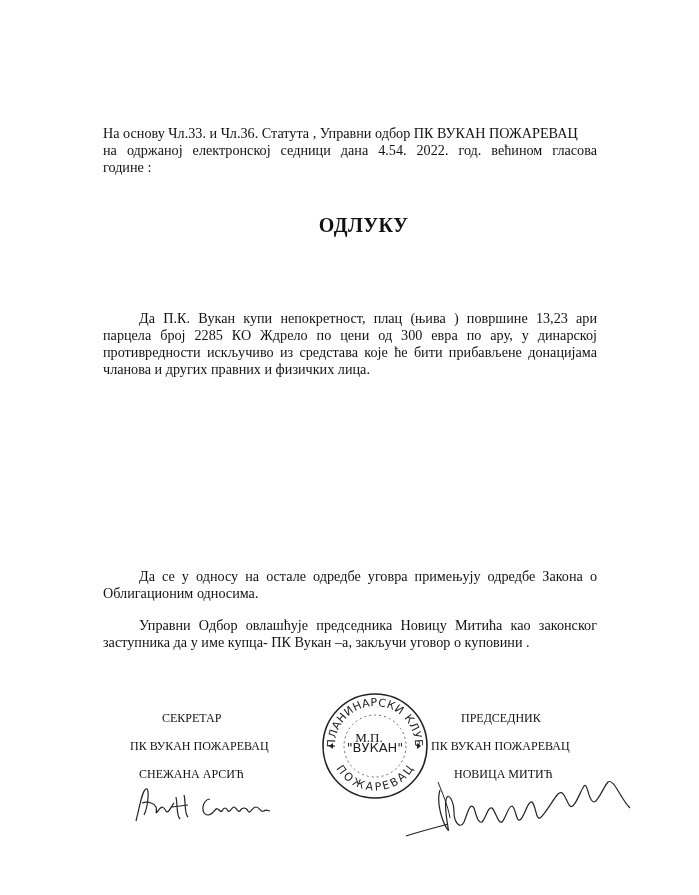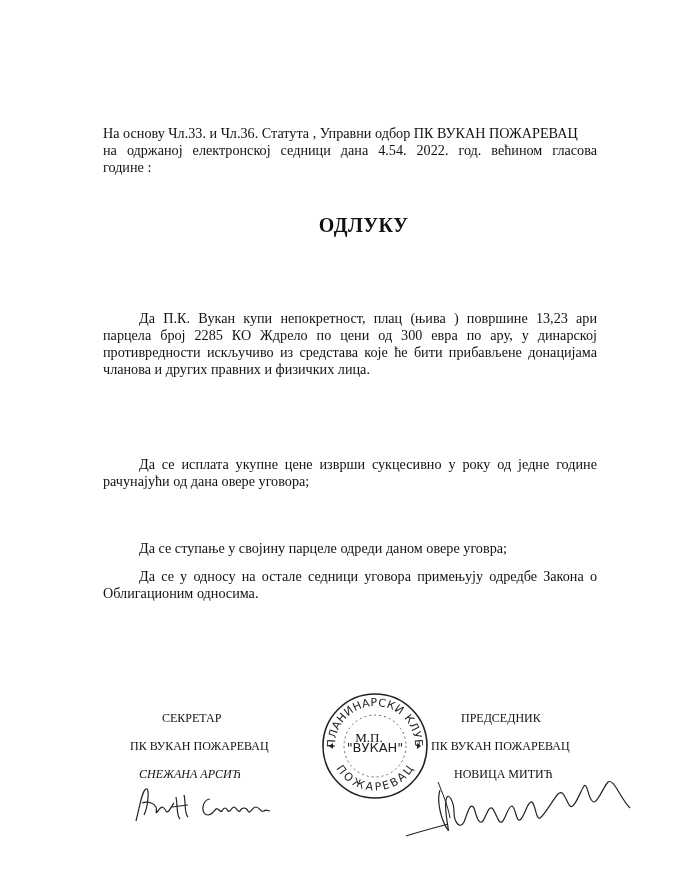--- a/index.html
+++ b/index.html
@@ -23,27 +23,26 @@
 
   <div class="col" style="top:125px;">
     <div class="p" style="white-space:nowrap;">На основу  Чл.33. и Чл.36. Статута , Управни одбор ПК ВУКАН ПОЖАРЕВАЦ</div>
     <div class="p" style="text-align:justify;text-align-last:justify;">на одржаној електронској седници дана  4.54. 2022. год. већином гласова</div>
     <div class="p">године :</div>
   </div>
 
   <div class="title">ОДЛУКУ</div>
 
   <div class="col just indent" style="top:270px;">Да П.К. Вукан купи непокретност, плац (њива ) површине 13,23 ари парцела број 2285 КО Ждрело по цени од 300 евра по ару, у динарској противредности искључиво из средстава које ће бити прибављене донацијама чланова и других правних и физичких лица.</div>
-  <div class="col just indent" style="top:416px;">Да се исплата укупне цене изврши сукцесивно у року од једне године рачунајући од дана овере уговора;</div>
-  <div class="col just indent" style="top:500px;">Да се ступање у својину парцеле одреди даном овере уговра;</div>
-  <div class="col just indent" style="top:528px;">Да се у  односу на остале седници уговора  примењују одредбе Закона о Облигационим односима.</div>
+  <div class="col just indent" style="top:528px;">Да се у  односу на остале одредбе уговра  примењују одредбе Закона о Облигационим односима.</div>
+  <div class="col just indent" style="top:577px;">Управни Одбор овлашћује председника Новицу Митића као законског заступника да у име купца- ПК Вукан –а, закључи уговор о куповини .</div>
 
   <div class="sig" style="left:148px; top:710px;">СЕКРЕТАР</div>
   <div class="sig" style="left:116px; top:738px;">ПК ВУКАН ПОЖАРЕВАЦ</div>
-  <div class="sig" style="left:125px; top:766px;font-style:italic;">СНЕЖАНА АРСИЋ</div>
+  <div class="sig" style="left:125px; top:766px;">СНЕЖАНА АРСИЋ</div>
   <svg class="hand" style="left:118px; top:785px;" width="160" height="40" viewBox="0 0 160 40">
     <path d="M4 36 C8 20 10 6 14 4 C18 2 16 22 12 30 M10 18 C16 16 22 18 24 22 C26 26 22 30 26 26 C30 20 32 22 34 26 C36 30 40 20 42 18 M44 12 C46 22 44 30 48 34 M40 22 L56 20 M52 10 C54 18 52 28 56 32" fill="none" stroke="#222" stroke-width="1.2"></path>
     <path d="M78 14 C70 14 68 30 76 30 C80 30 82 26 84 24 C86 22 88 28 90 26 C92 22 94 22 96 26 C98 28 100 22 102 22 C104 22 106 28 108 26 C110 22 114 22 116 26 C118 30 120 22 124 22 C128 22 128 28 132 26 C134 24 136 26 138 26" fill="none" stroke="#222" stroke-width="1.2"></path>
   </svg>
 
   <svg class="stamp" viewBox="0 0 112 112">
     <defs>
       <path id="topArc" d="M 16 56 A 40 40 0 0 1 96 56"></path>
       <path id="botArc" d="M 20 64 A 37 37 0 0 0 92 64"></path>
     </defs>

